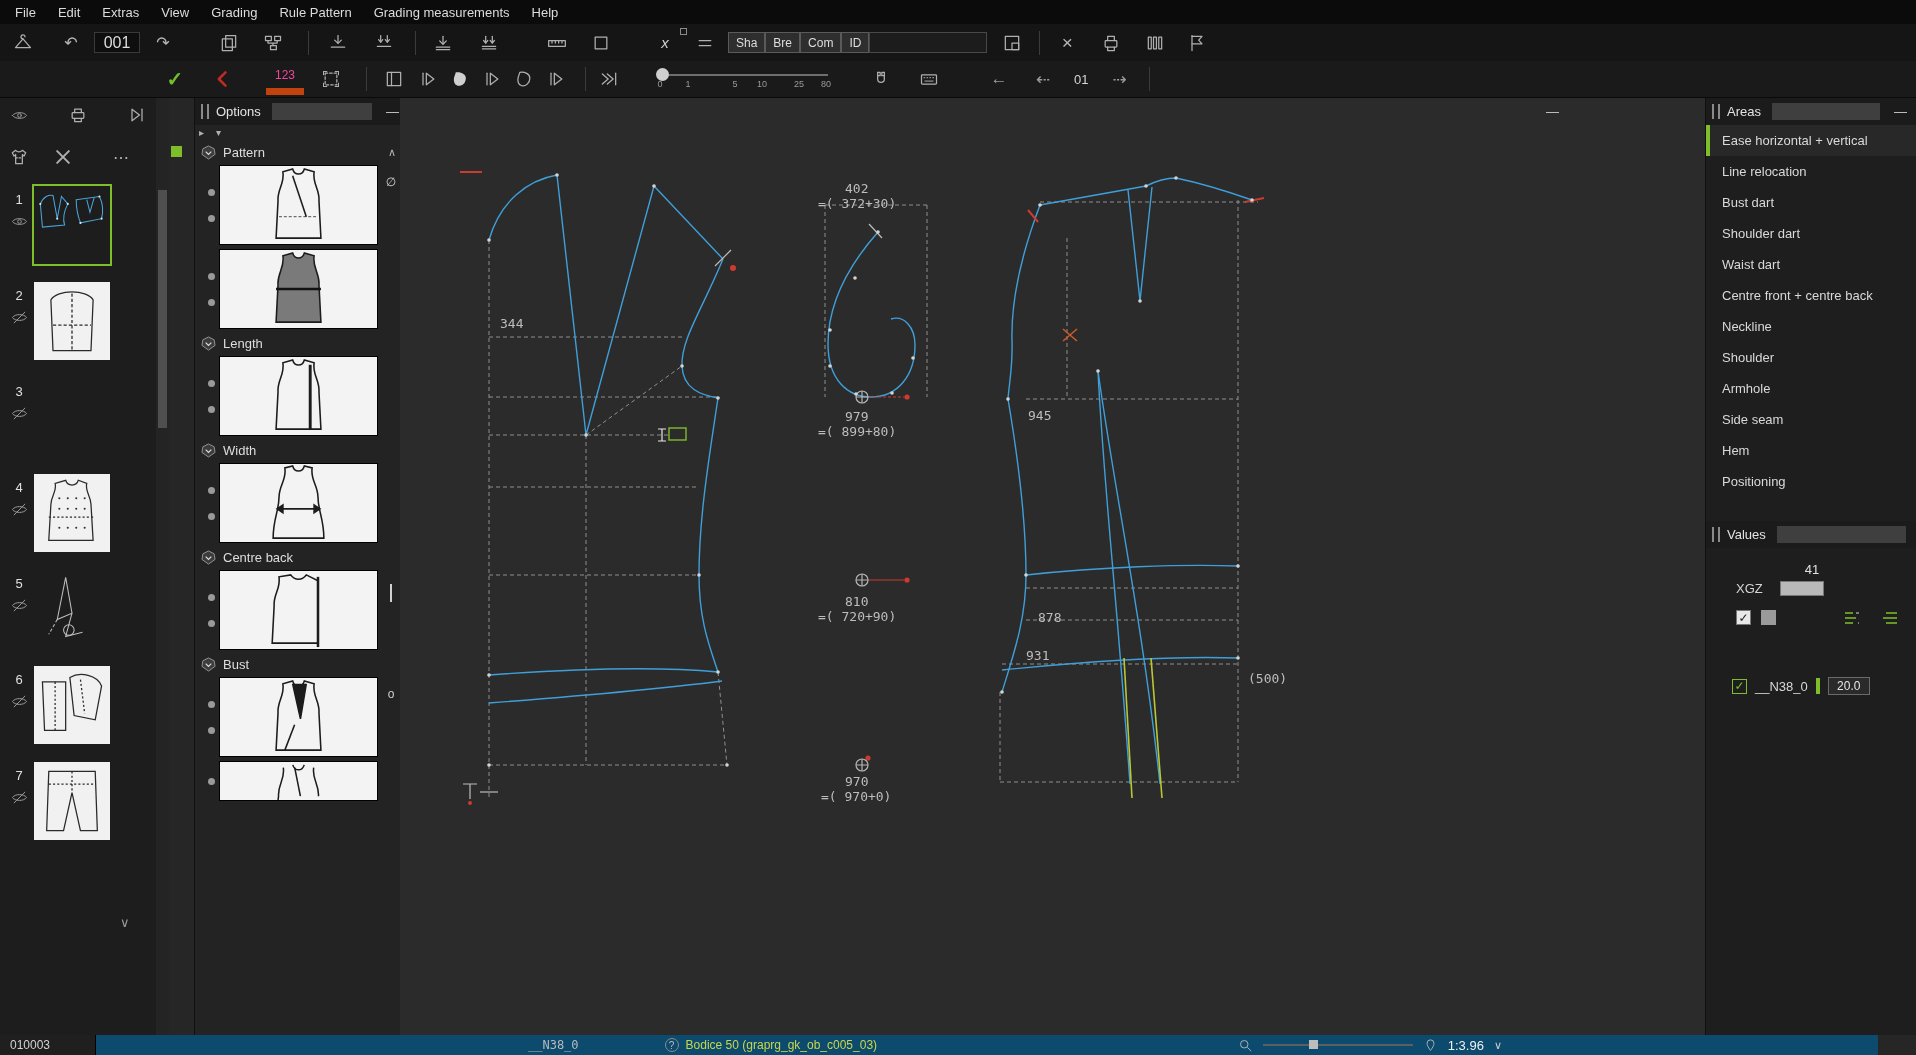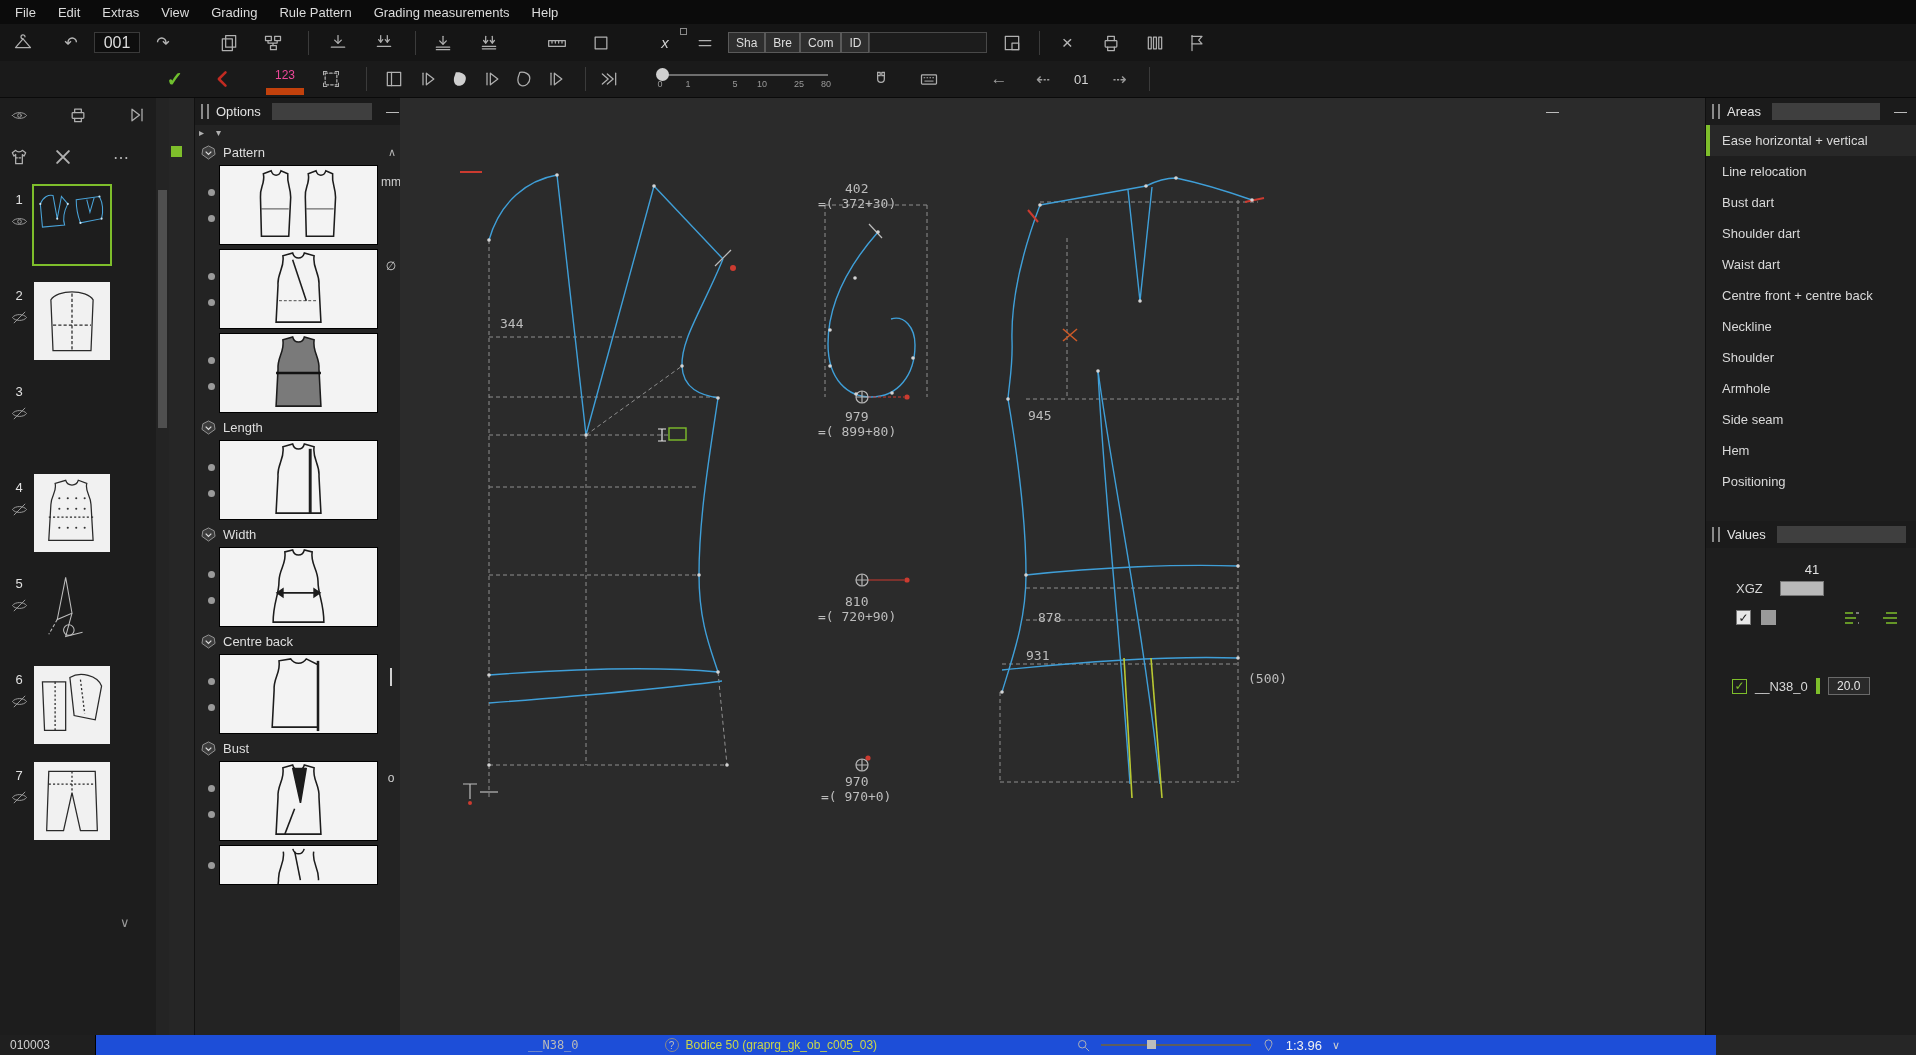--- a/index.html
+++ b/index.html
@@ -88,21 +88,21 @@
   .gsq{width:15px;height:15px;background:#9a9a9a;}
   .listics{margin-left:auto;display:flex;gap:22px;padding-right:6px;}
   .listics svg{width:16px;height:14px;}
   .nrow{display:flex;align-items:center;gap:8px;margin-top:46px;padding-left:14px;}
   .cbx.green{background:transparent;border:1px solid #7ebe2b;color:#7ebe2b;}
   .nrow .nname{color:#d8d8d8;font-size:13px;}
   .nrow .gvbar{width:4px;height:16px;background:#7ebe2b;}
   .valbox{min-width:42px;height:18px;border:1px solid #6a6a6a;background:#2a2a2a;color:#e6e6e6;font-size:12px;display:flex;align-items:center;justify-content:center;padding:0 4px;}
 
   
-  .statusbar{position:absolute;top:1035px;left:0;width:1716px;height:20px;background:#1d4ed8;display:flex;align-items:center;z-index:30;}
+  .statusbar{position:absolute;top:1035px;left:0;width:1878px;height:20px;background:#0c4a6e;display:flex;align-items:center;z-index:30;}
   .sb-id{width:96px;height:100%;background:#1f1f1f;border-right:1px solid #000;display:flex;align-items:center;padding-left:10px;color:#d2d2d2;font-size:12px;}
   .sb-name{margin-left:432px;color:#b9b9b9;font-size:12px;font-family:"DejaVu Sans Mono",monospace;}
   .sb-doc{display:flex;align-items:center;gap:7px;margin-left:86px;}
   .qcircle{width:14px;height:14px;border:1px solid #8a8a8a;border-radius:50%;color:#bdbdbd;font-size:10px;display:flex;align-items:center;justify-content:center;}
   .docname{color:#c9d64b;font-size:12px;}
   .zoomgrp{margin-left:auto;margin-right:376px;display:flex;align-items:center;gap:10px;}
   .zoomgrp svg{width:15px;height:15px;stroke:#b5b5b5;fill:none;stroke-width:1.5;}
   .ztrack{position:relative;width:150px;height:2px;background:#5e5e5e;}
   .zthumb{position:absolute;left:46px;top:-4px;width:9px;height:9px;background:#bdbdbd;}
   .zratio{color:#f0f0f0;font-size:13px;}
@@ -567,36 +567,20 @@
     <span>▾</span>
   </div>
 
   <div class="osec">
     <svg viewBox="0 0 16 16">
         <polygon points="8,1 14,4 15,10 8,15 1,10 2,4" fill="#3c3c3c" stroke="#999" stroke-width="1"></polygon>
         <path d="M5 7 L8 10 L11 7" fill="none" stroke="#ddd" stroke-width="1.3"></path>
       </svg>
     <span class="slabel">Pattern</span>
     <span class="caret">∧</span>
-  </div>
-  <div class="orow">
-    <div class="dots">
-        <i></i>
-        <i></i>
-      </div>
-    <div class="oimg"><svg viewBox="0 0 100 80">
-      <g stroke="#1c1c1c" fill="none" stroke-width="1.6">
-        <path d="M14 8 C16 18 10 22 11 32 L12 72 L40 72 L42 32 C42 22 38 18 39 8 L32 5 C30 11 24 11 22 5 Z"></path>
-        <path d="M60 8 C62 18 56 22 57 32 L58 72 L86 72 L88 32 C88 22 84 18 85 8 L78 5 C76 11 70 11 68 5 Z"></path>
-        <path d="M12 44 H40 M58 44 H86" stroke-width="0.8"></path>
-      </g>
-    </svg></div>
-    <div class="badge">
-        <span>mm</span>
-      </div>
   </div>
   <div class="orow">
     <div class="dots">
         <i></i>
         <i></i>
       </div>
     <div class="oimg"><svg viewBox="0 0 100 80">
       <g stroke="#1c1c1c" fill="none" stroke-width="1.6">
         <path d="M34 6 C36 18 28 24 29 36 L27 74 L73 74 L71 36 C72 24 64 18 66 6 L56 3 C54 10 46 10 44 3 Z"></path>
         <path d="M44 10 L58 52"></path>

